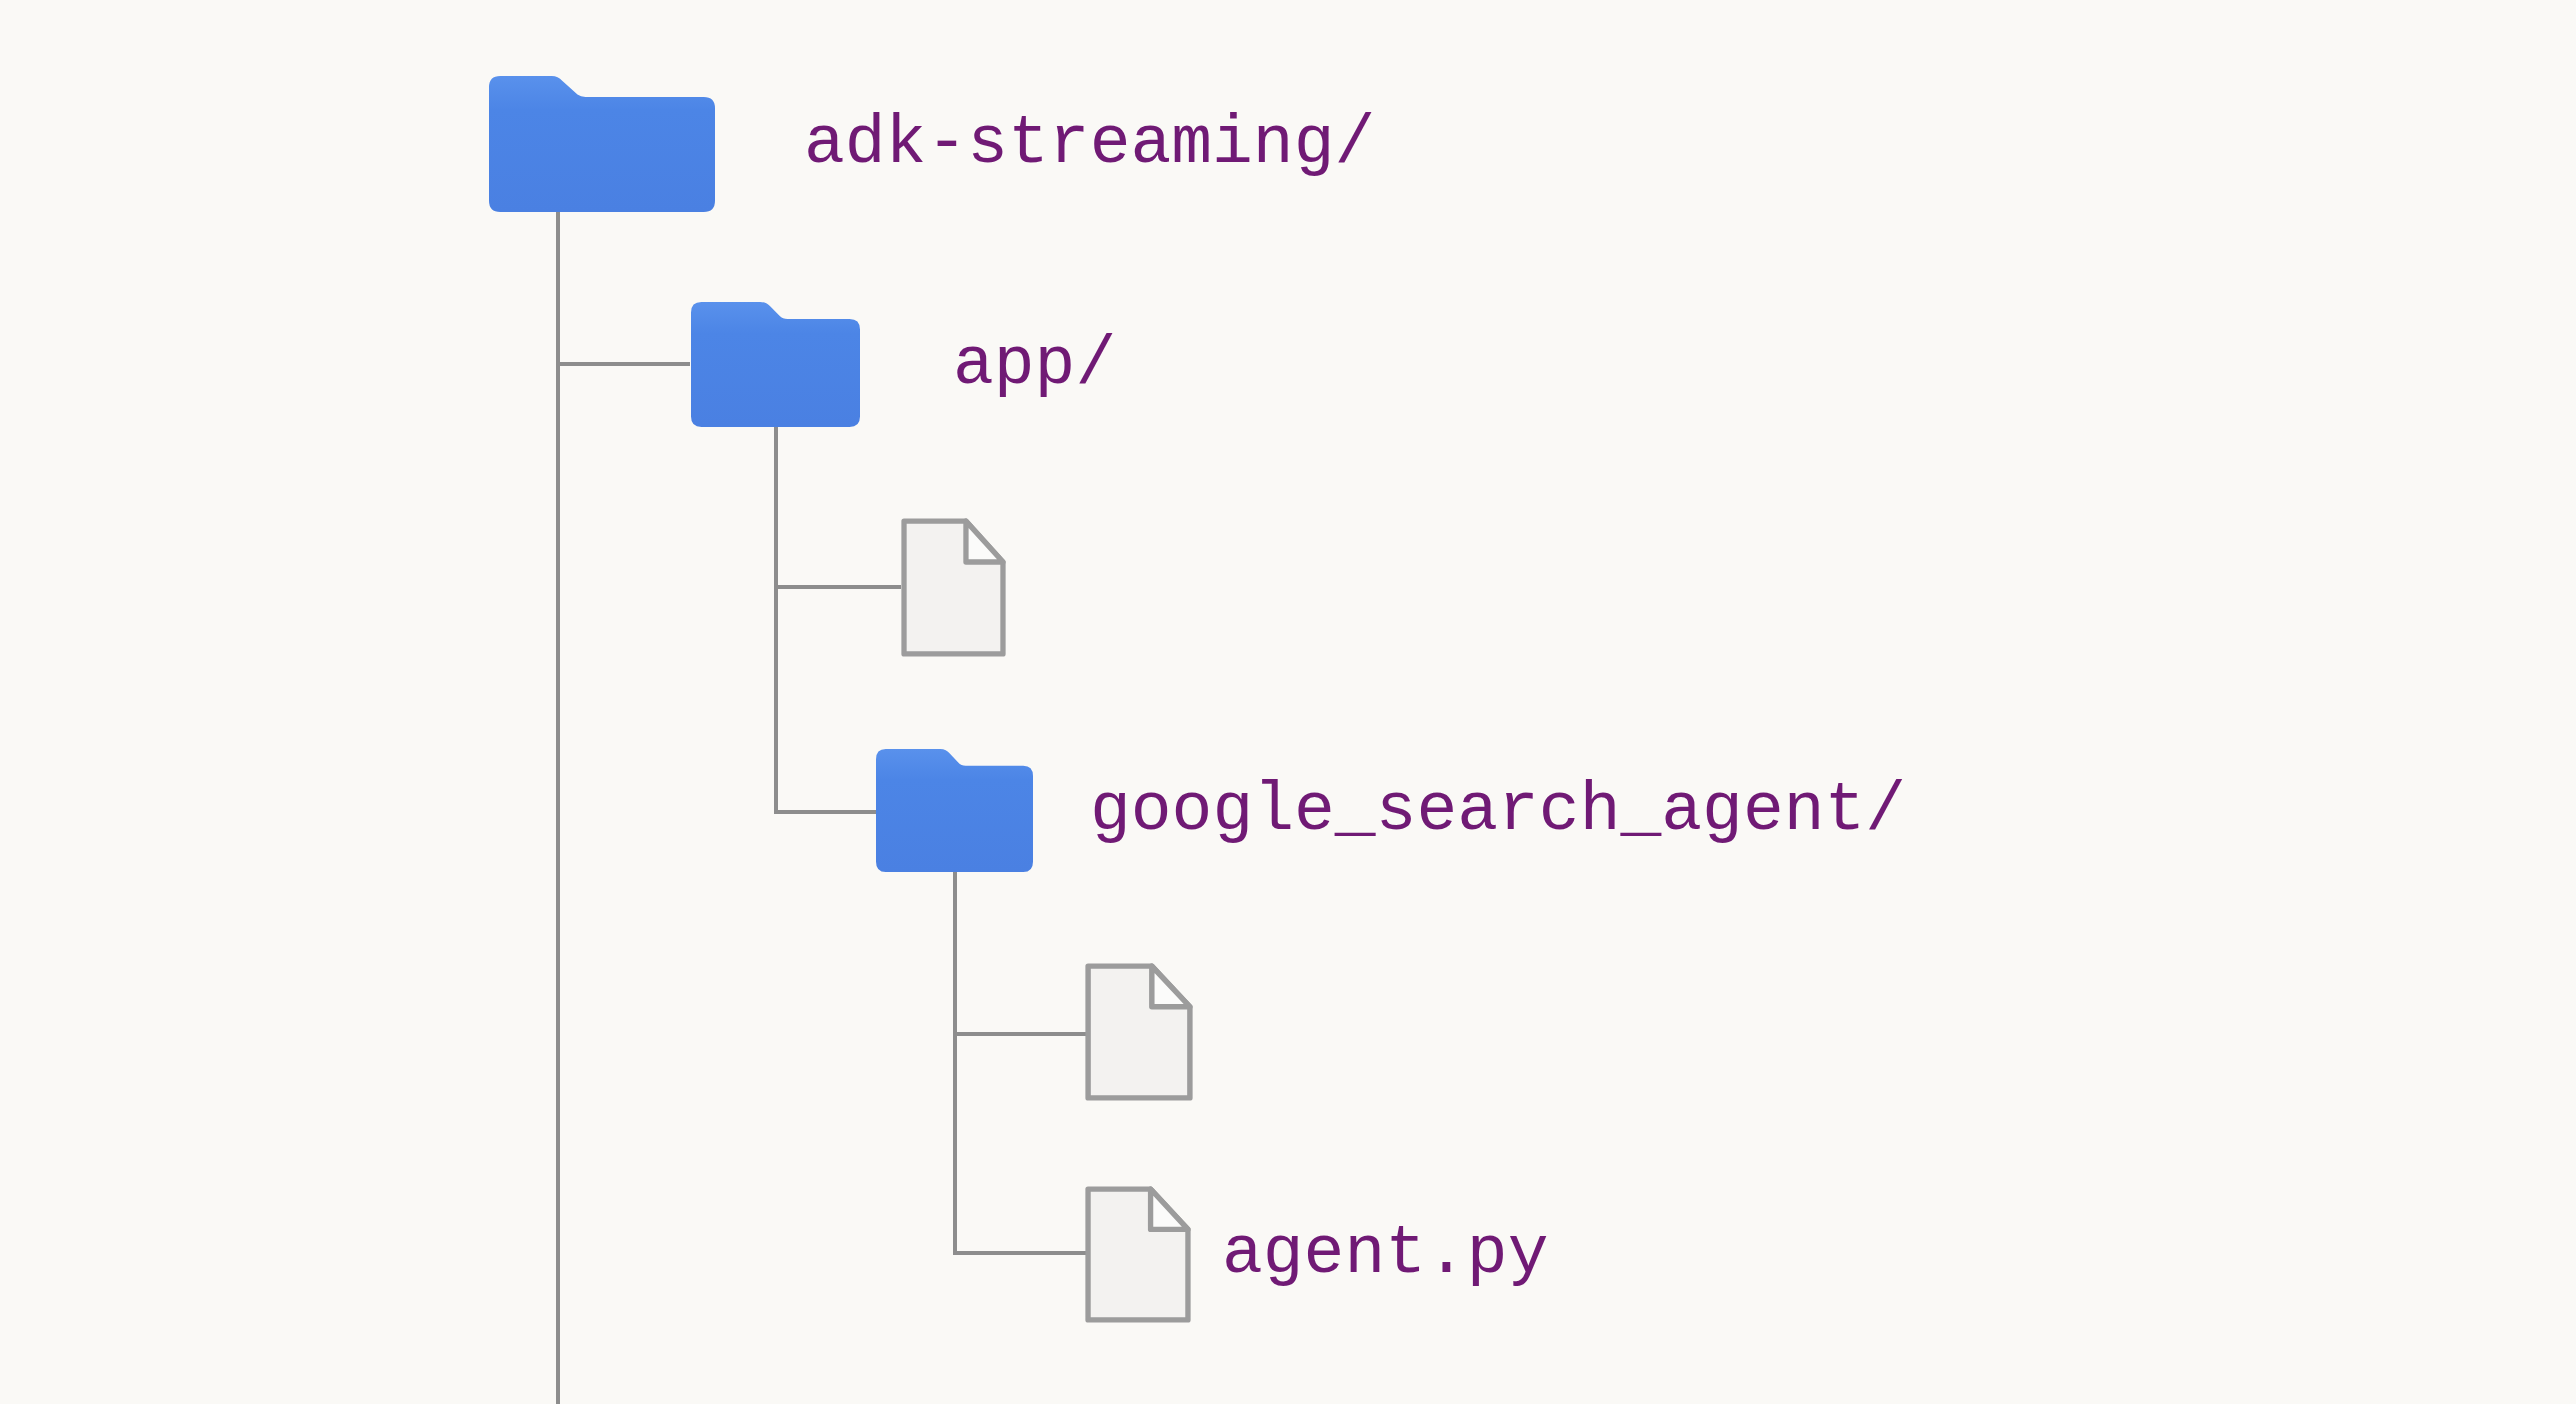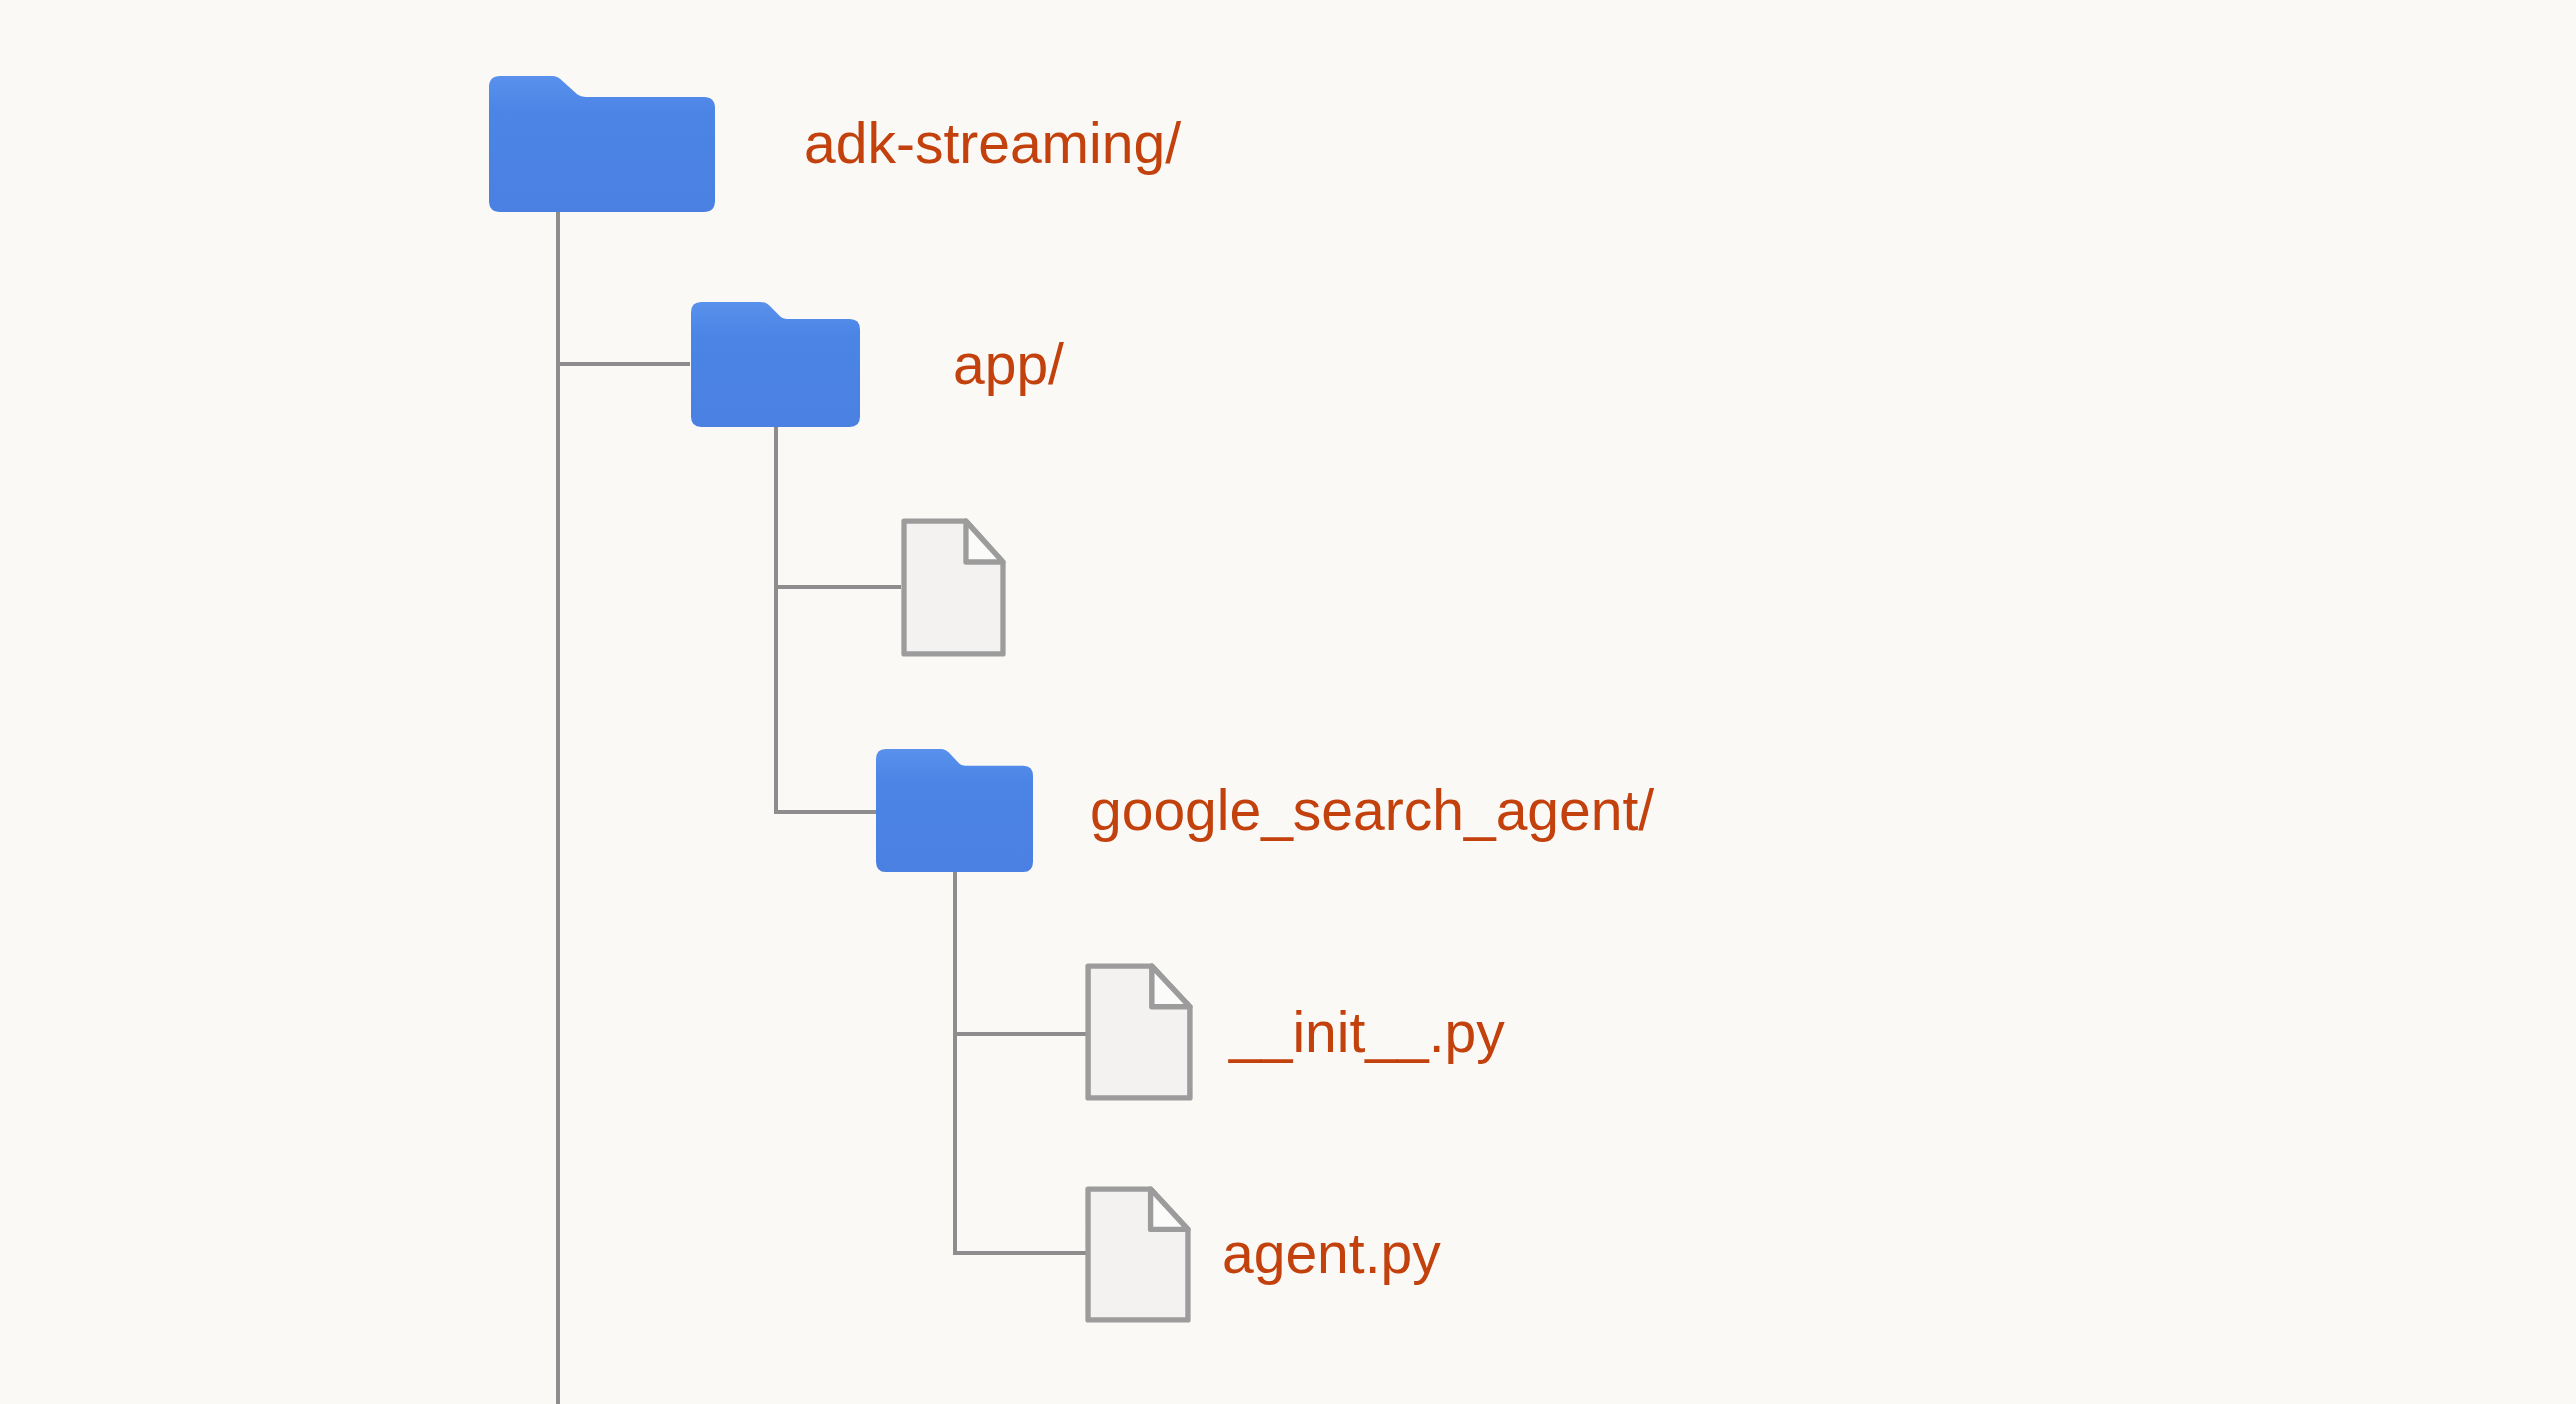--- a/index.html
+++ b/index.html
@@ -29,22 +29,23 @@
   .icon-adk  {left:489px; top:76px;  width:226px;height:136px;}
   .icon-app  {left:691px; top:302px; width:169px;height:125px;}
   .icon-env  {left:901px;top:518px; width:105px;height:139px;}
   .icon-gsa  {left:876px;top:749px; width:157px;height:123px;}
   .icon-init {left:1085px;top:963px;width:108px;height:138px;}
   .icon-agent{left:1085px;top:1186px;width:106px;height:137px;}
 
   
   .label{
     position:absolute;height:121px;line-height:121px;
-    font-size:57px;color:#c2410c;white-space:nowrap;
+    font-size:68px;color:#701a75;white-space:nowrap;
     letter-spacing:0px;
+    font-family:Liberation Mono, monospace;
   }
   .label-adk  {left:804px; top:83px;}
   .label-app  {left:937px;top:304px;margin-left:16px;}
   .label-env  {left:1077px;top:527px;}
   .label-gsa  {left:1090px;top:750px;}
   .label-init {left:1229px;top:972px;}
   .label-agent{left:1222px;top:1193px;}
 
   .folder-fill{fill:url(#folderGrad);}
   .file-page{fill:#F3F2F0;stroke:#9C9C9C;stroke-width:7;stroke-linejoin:round;}
@@ -98,21 +99,20 @@
     </svg>
   </span>
   <div class="label label-gsa">google_search_agent/</div>
 
   <span class="icon icon-init">
     <svg viewBox="0 0 139 180" preserveAspectRatio="none">
       <path class="file-page" d="M4 4 H86 L135 57 V176 H4 Z"></path>
       <path class="file-flap" d="M86 4 V57 H135 Z"></path>
     </svg>
   </span>
-  <div class="label label-init">__init__.py</div>
 
   <span class="icon icon-agent">
     <svg viewBox="0 0 139 180" preserveAspectRatio="none">
       <path class="file-page" d="M4 4 H86 L135 57 V176 H4 Z"></path>
       <path class="file-flap" d="M86 4 V57 H135 Z"></path>
     </svg>
   </span>
   <div class="label label-agent">agent.py</div>
 
 </div>

